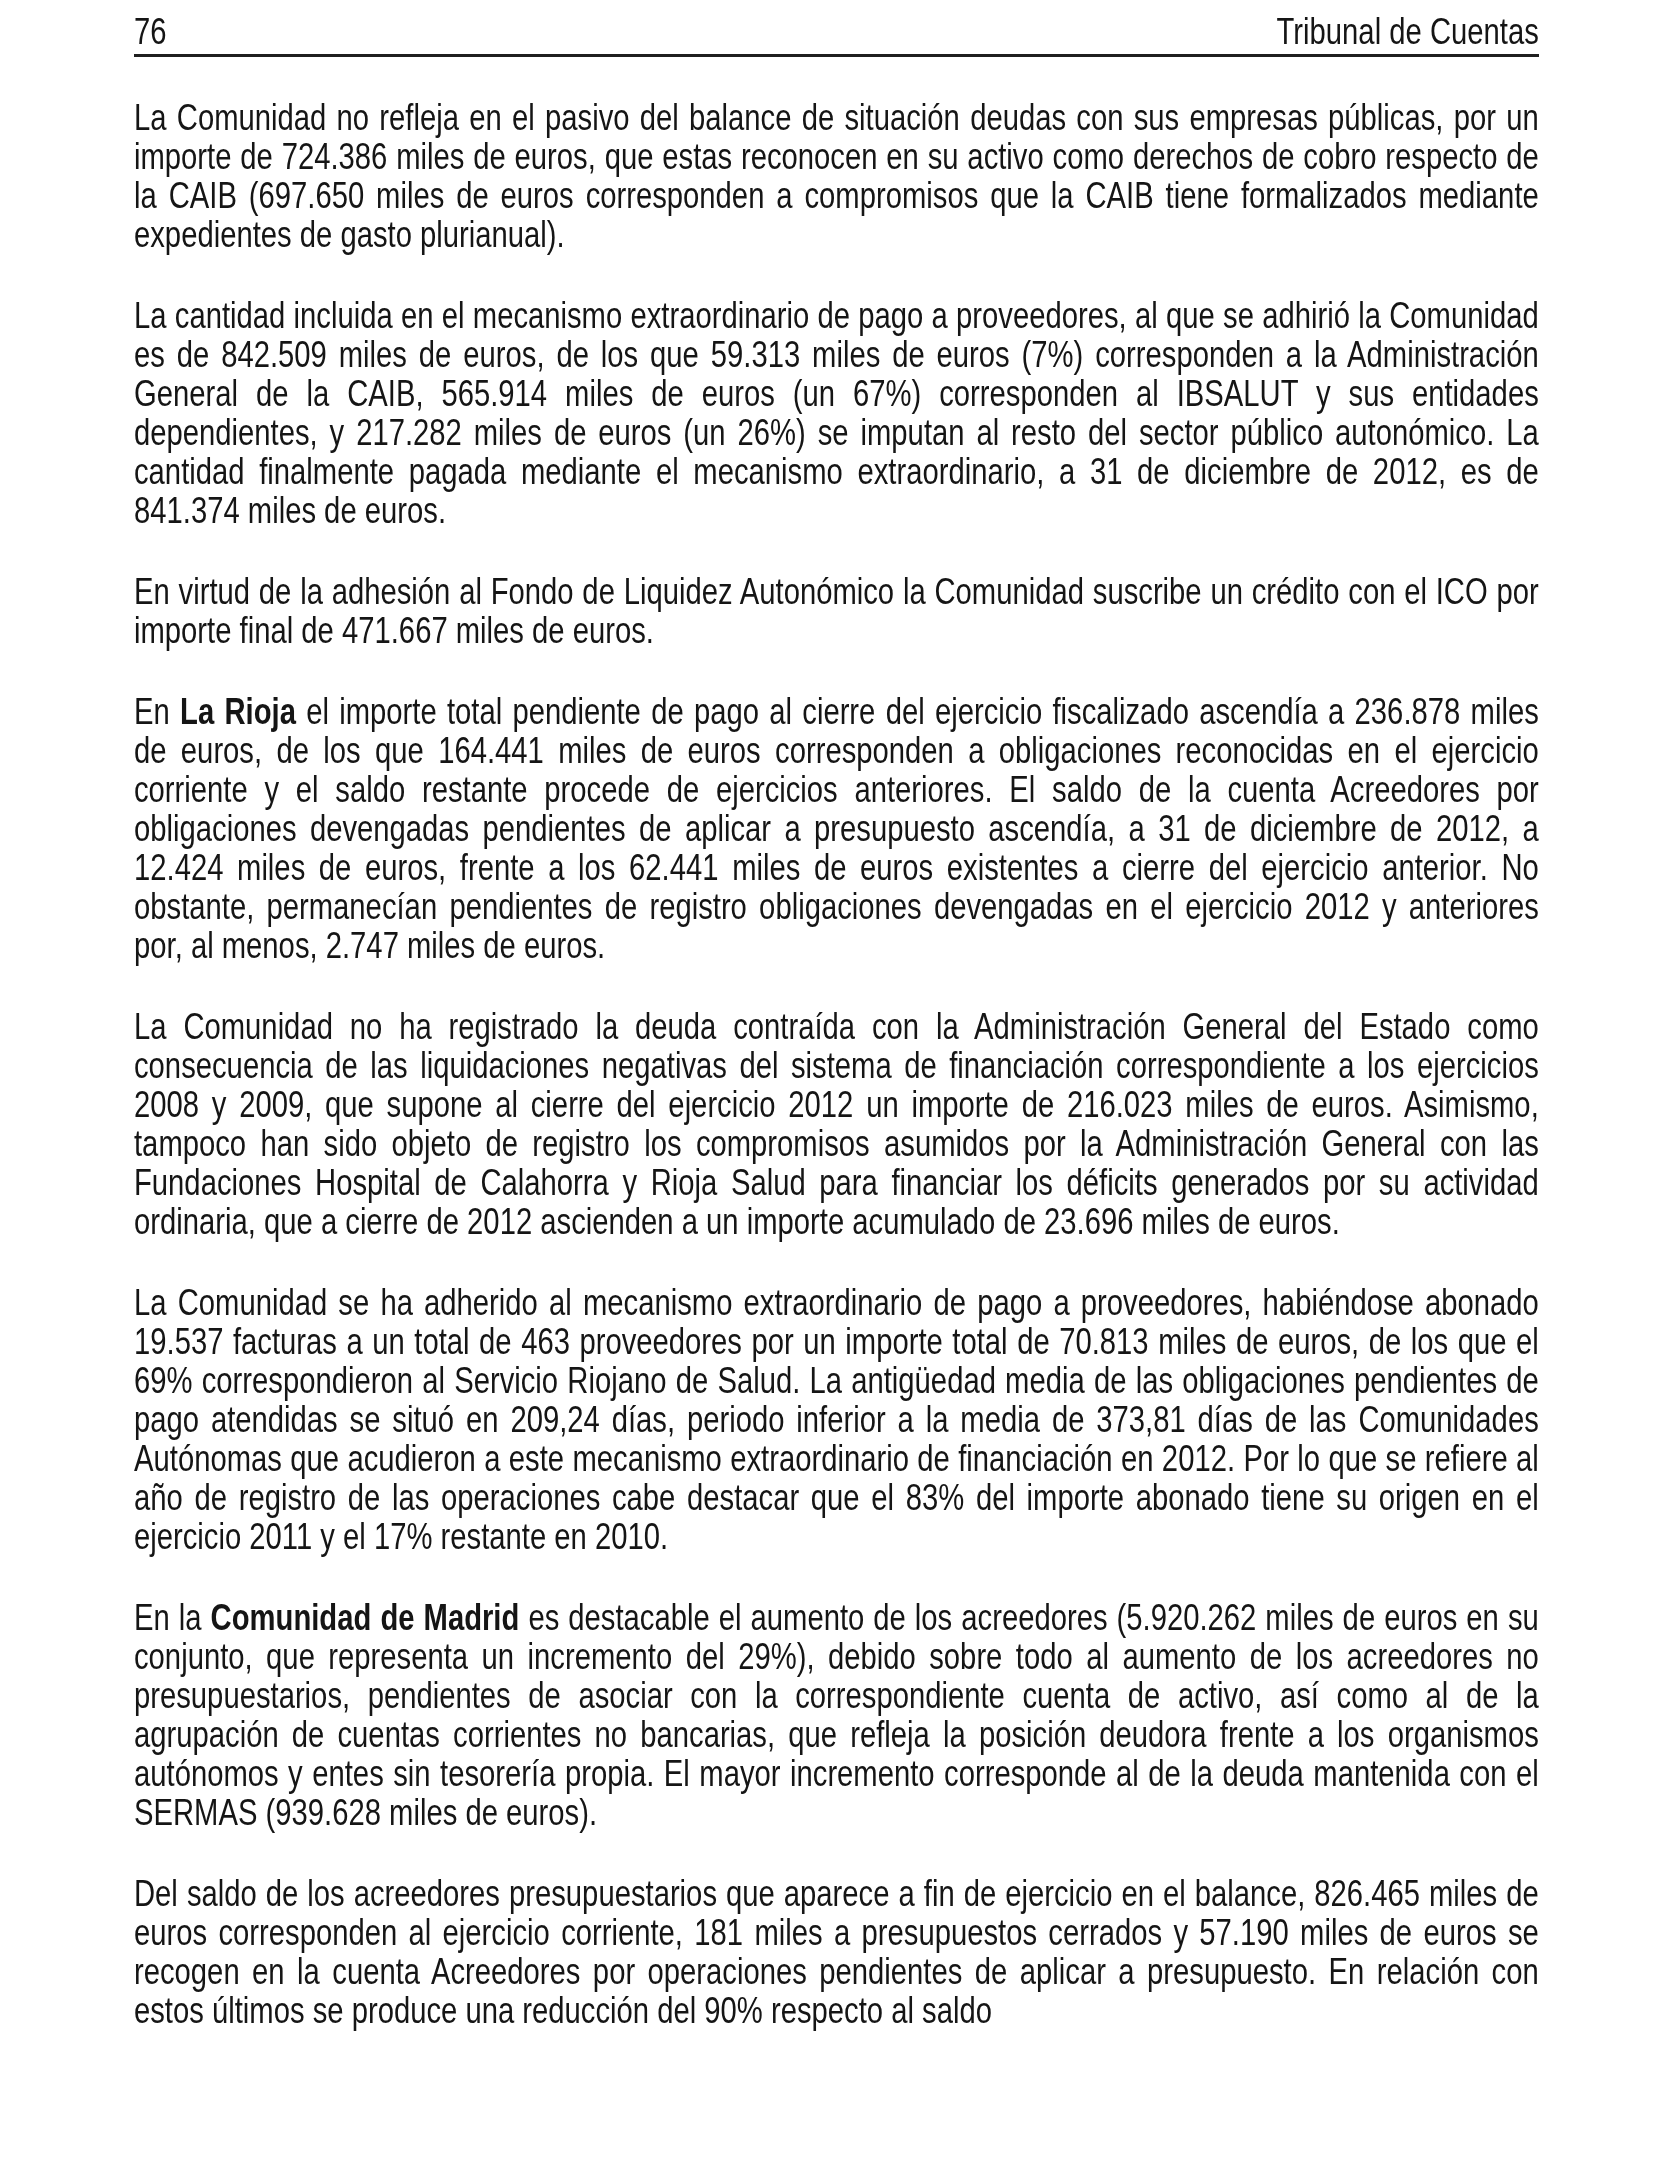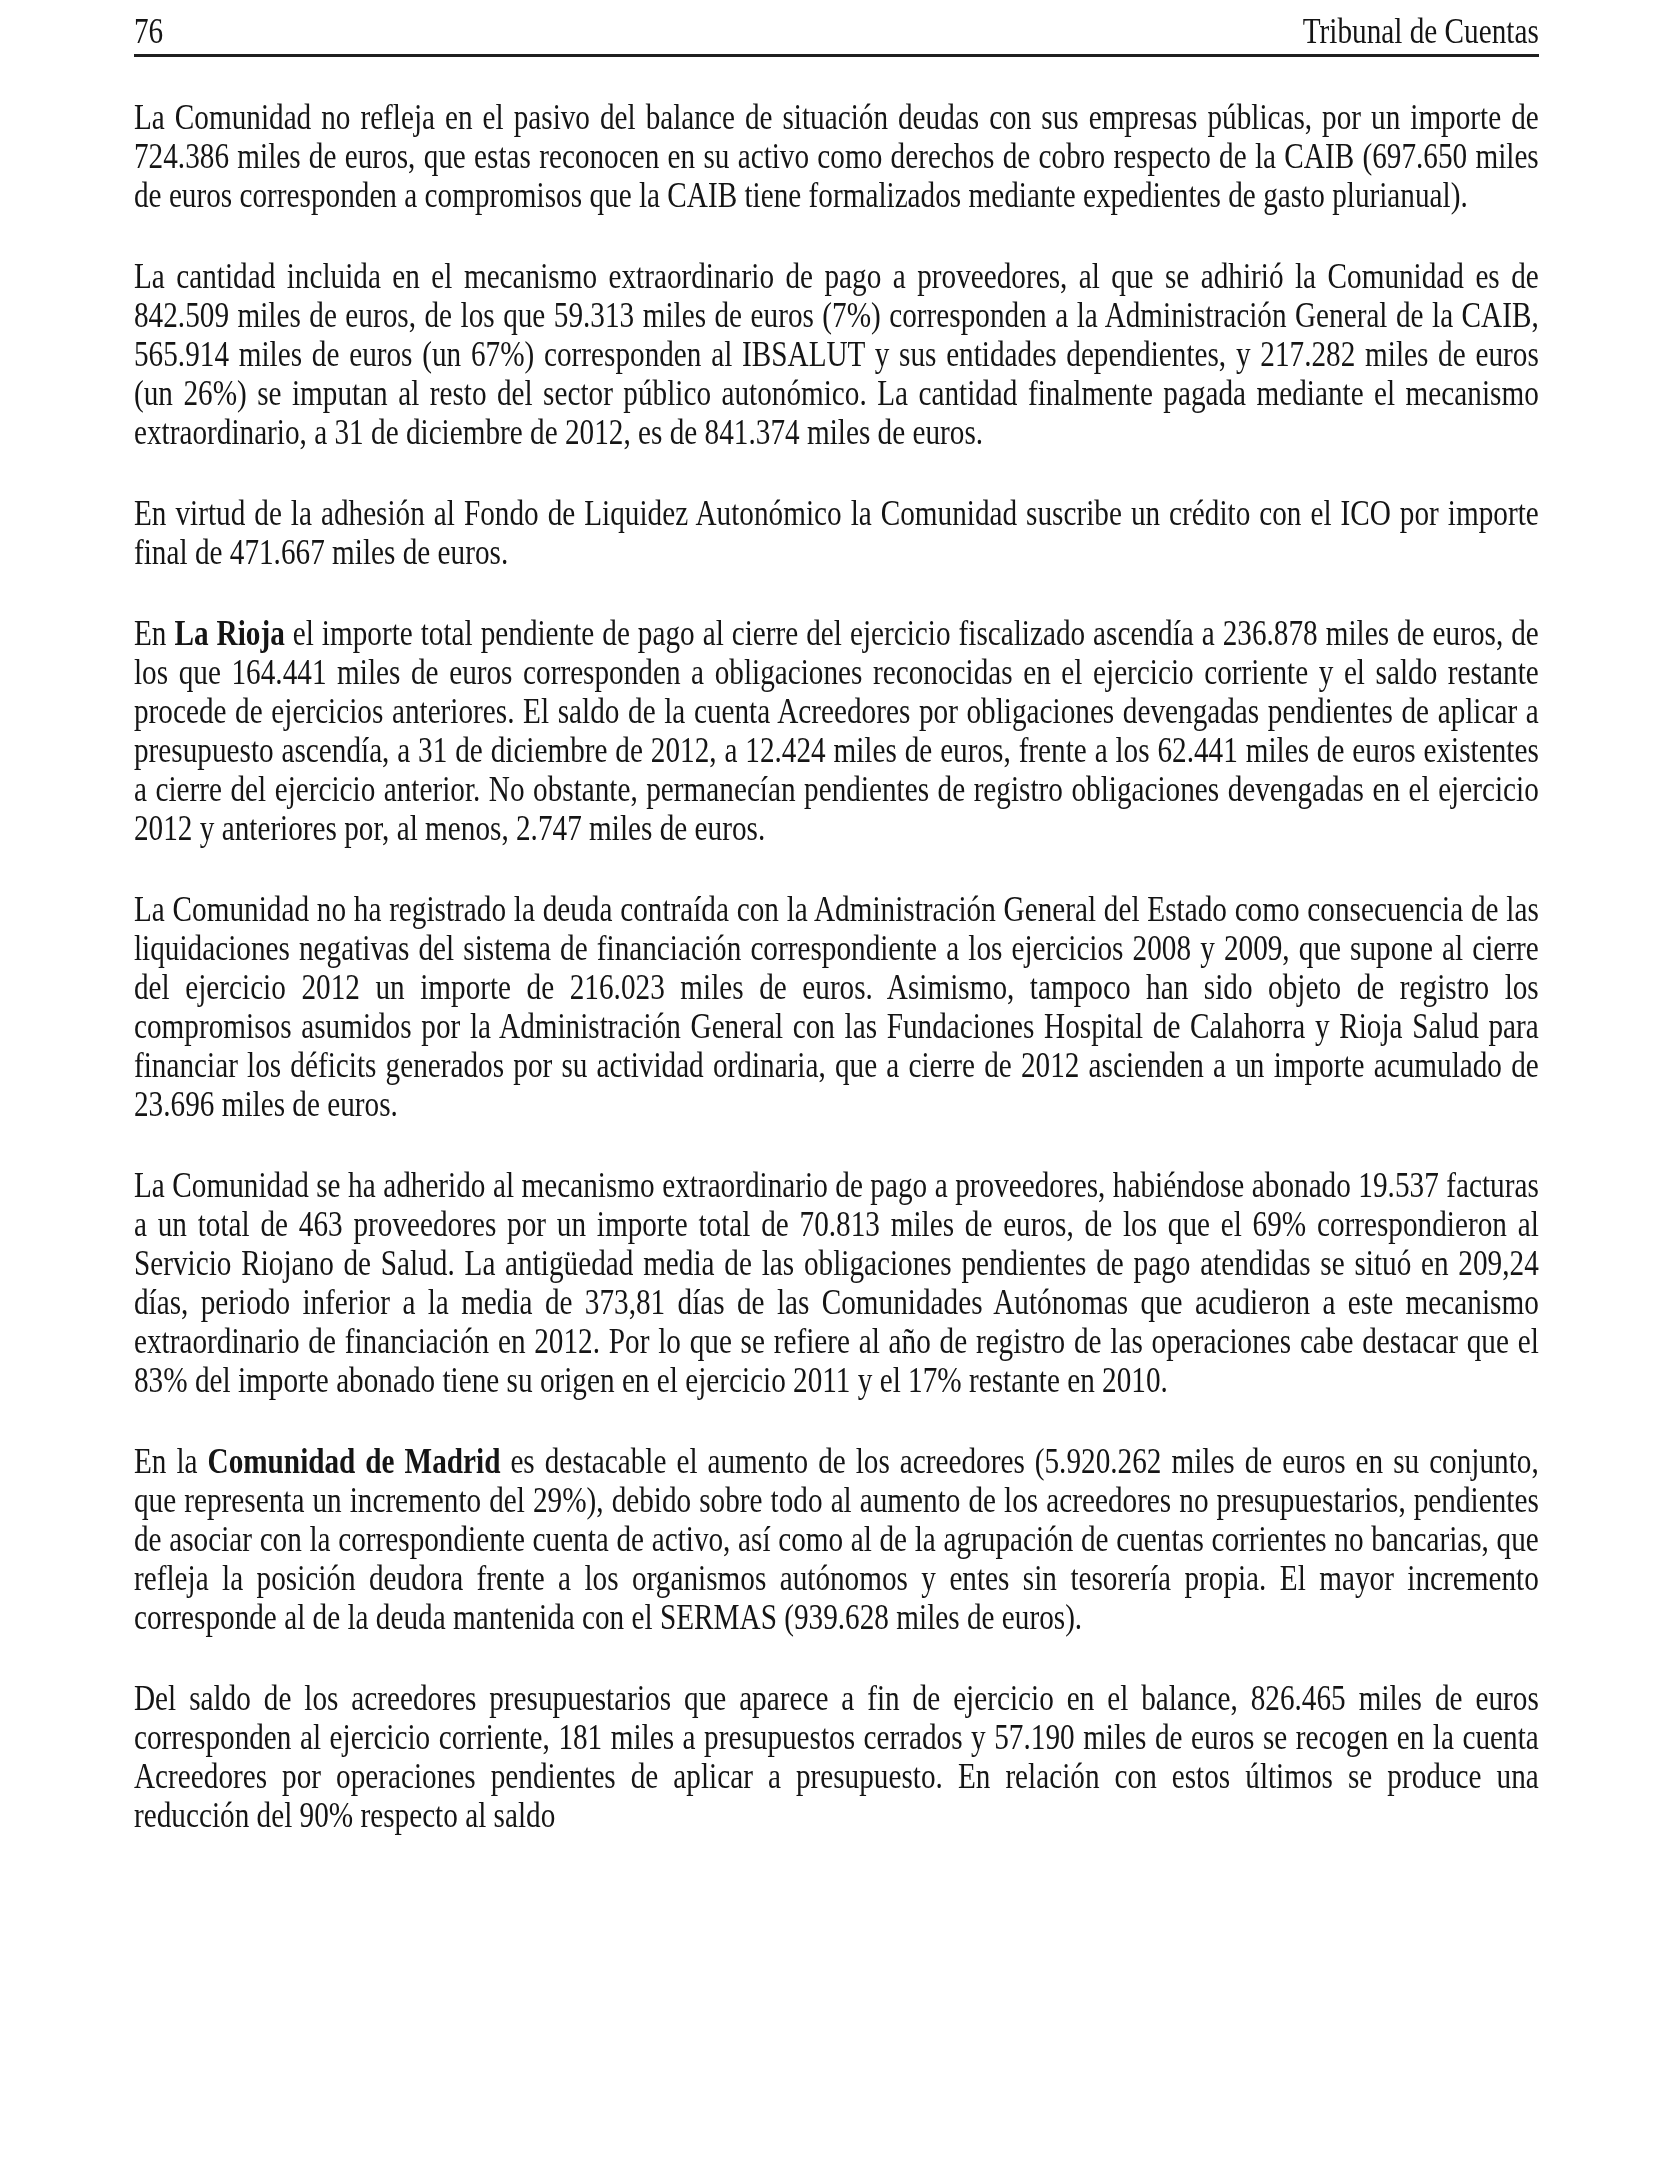--- a/index.html
+++ b/index.html
@@ -9,21 +9,20 @@
     background: #ffffff;
     font-family: "Liberation Sans", "DejaVu Sans", sans-serif;
   }
   .page {
     position: relative;
     width: 1672px;
     height: 2183px;
     padding: 0 134px;
     overflow: hidden;
     color: #151515;
-    font-family: Liberation Serif, serif;
   }
   
   .narrow {
     width: 1730px;
     transform: scaleX(0.812);
     transform-origin: 0 0;
   }
   .header-row {
     display: flex;
     justify-content: space-between;

